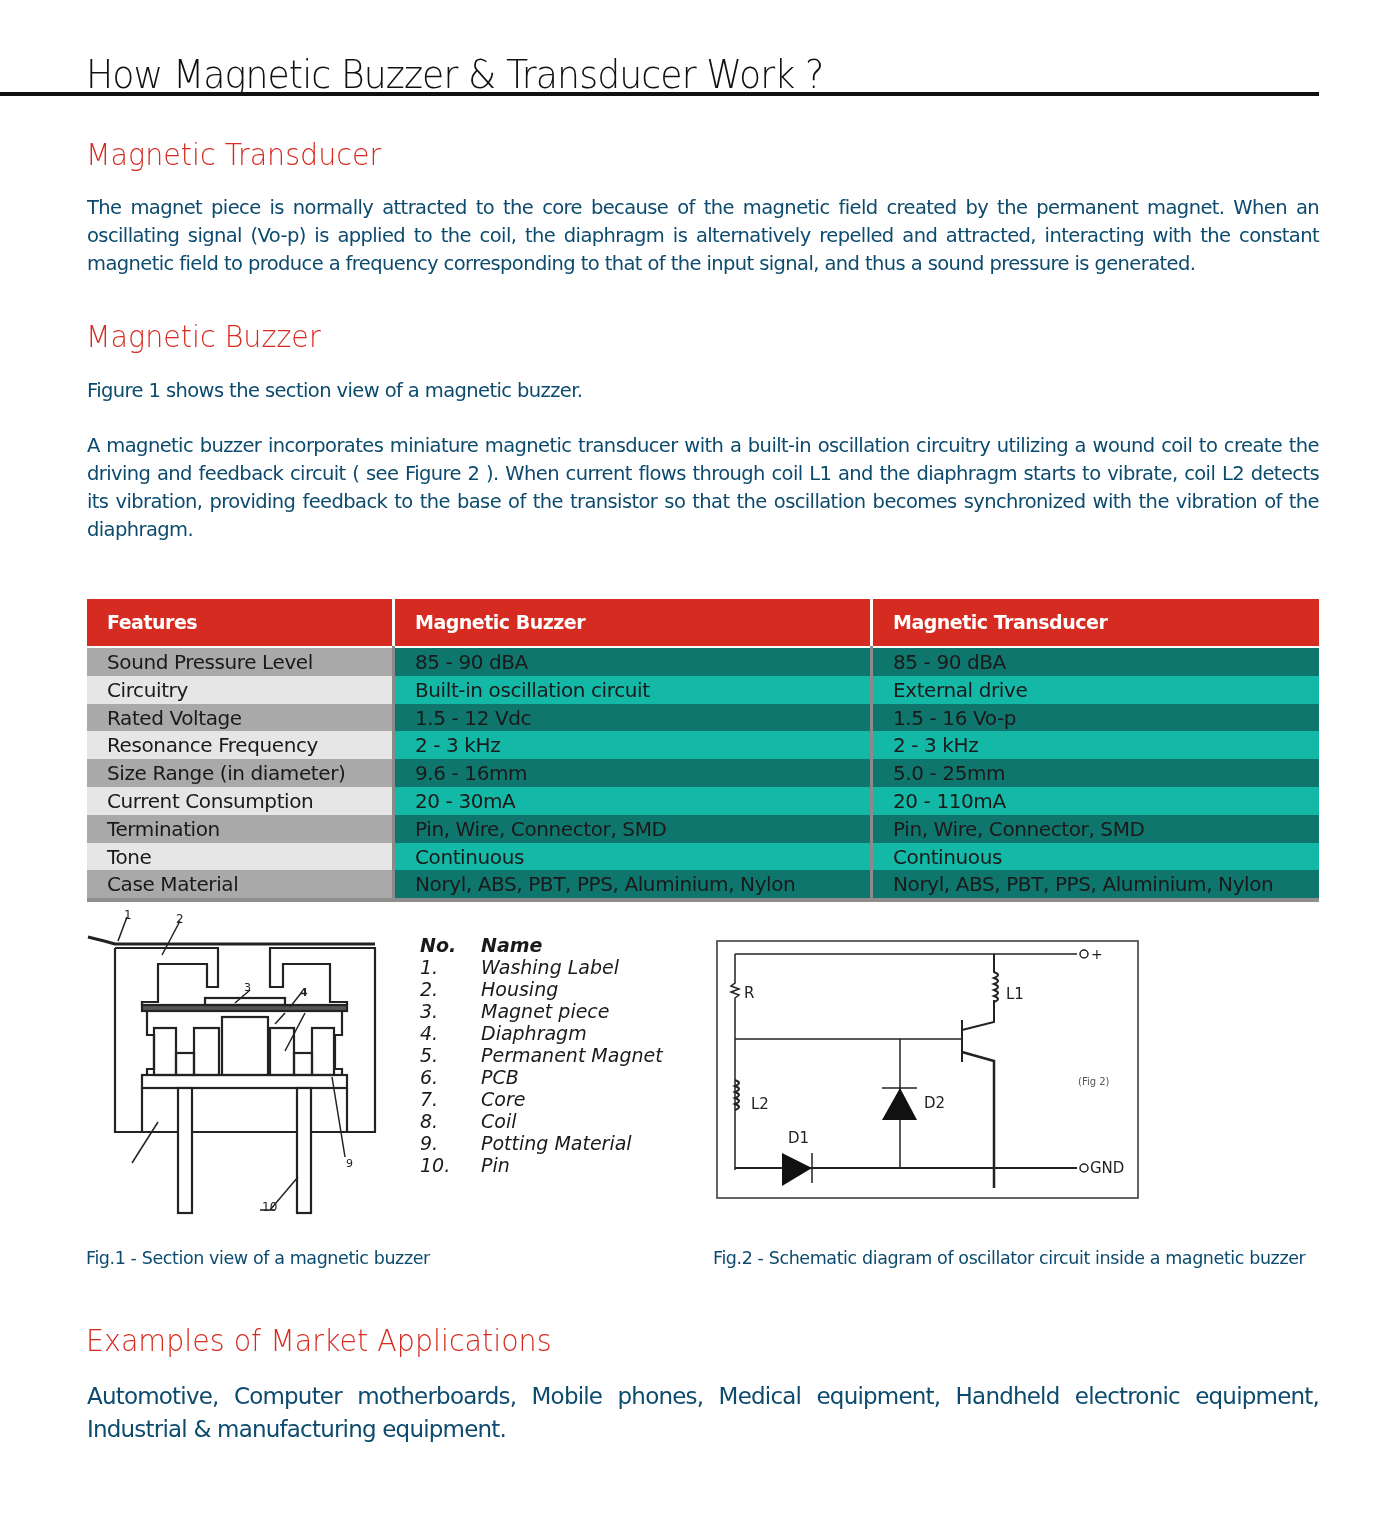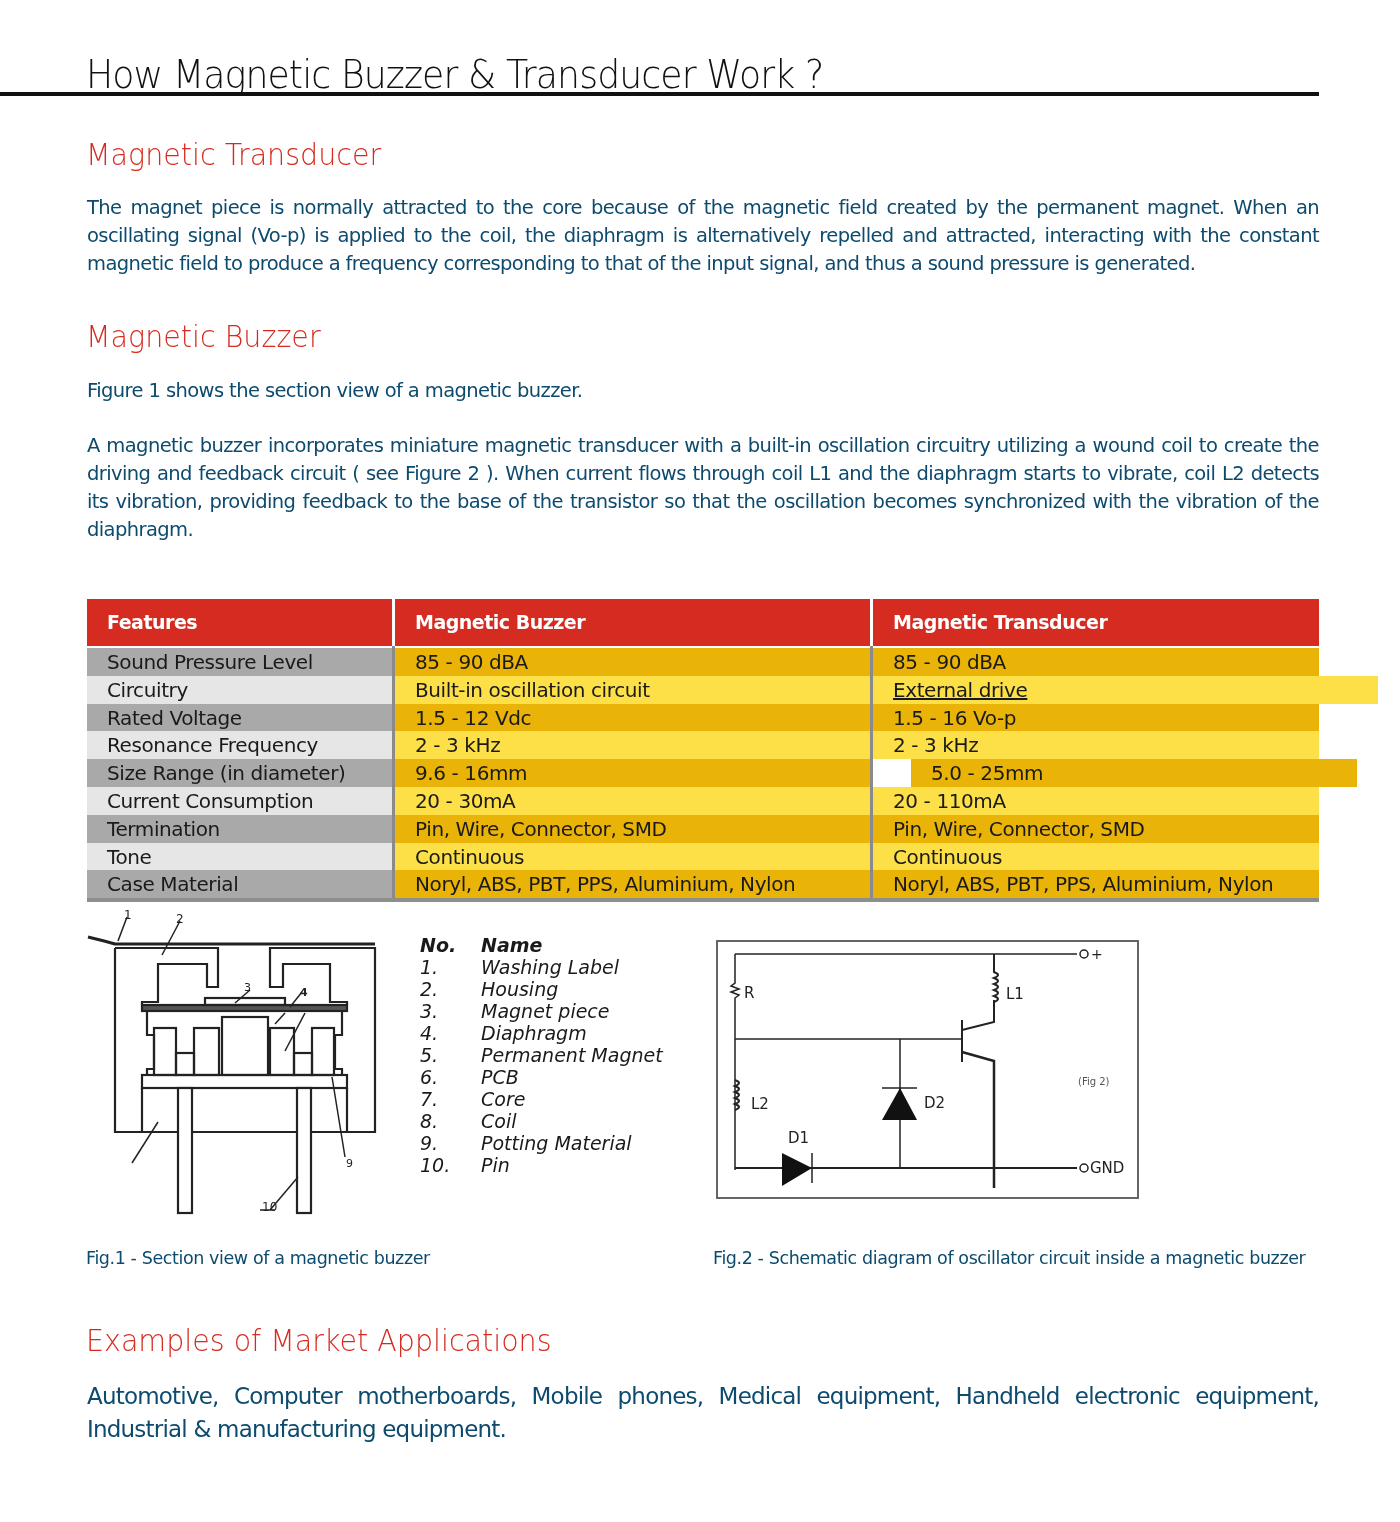--- a/index.html
+++ b/index.html
@@ -12,22 +12,22 @@
   .h2 { color:#d62b20; font-size:31px; white-space:nowrap; transform:scaleX(0.92); transform-origin:left top;
         font-family:"DejaVu Sans", sans-serif; font-weight:300; }
   .para { left:87px; width:1232px; font-size:19.5px; line-height:28px; text-align:justify; color:#0c4a6e;
           letter-spacing:-0.6px; font-family:"DejaVu Sans", sans-serif; }
   .table { left:87px; top:578px; width:1232px; height:304px;margin-top:21px; }
   .thead { position:absolute; top:0; height:47px; background:#d62b20; color:#fff; font-weight:bold; font-size:19px;
            line-height:47px; padding-left:20px; box-sizing:border-box; letter-spacing:-0.5px; }
   .trow { position:absolute; height:28px; line-height:28px; font-size:20px; box-sizing:border-box; padding-left:20px; white-space:nowrap; letter-spacing:-0.4px; }
   .feat.dark { background:#a9a9a9; }
   .feat.light { background:#e6e6e6; }
-  .val.dark { background:#eab308; }
-  .val.light { background:#fde047; }
+  .val.dark { background:#0f766e; }
+  .val.light { background:#14b8a6; }
   .vsep { position:absolute; width:3px; background:#8a8a8a; }
   .tfoot { position:absolute; left:0; top:299px; width:1232px; height:4px; background:#8e8e8e; }
   .legend { left:420px; top:934px; font-size:19px; line-height:22px;font-style:italic; }
   .legend .row { display:flex; }
   .legend .no { width:61px; }
   .legend .hdr { font-weight:bold; }
   .cap { font-size:17.5px; white-space:nowrap; letter-spacing:-0.4px; color:#0c4a6e; }
 </style>
 </head>
 <body>
@@ -45,30 +45,30 @@
 <div class="abs table">
   <div class="thead" style="left:0;width:305px;">Features</div>
   <div class="thead" style="left:308px;width:475px;">Magnetic Buzzer</div>
   <div class="thead" style="left:786px;width:446px;">Magnetic Transducer</div>
   <div id="tbody">
       <div class="trow feat dark" style="left: 0px; top: 49px; width: 305px;">Sound Pressure Level</div>
       <div class="trow val dark" style="left: 308px; top: 49px; width: 475px;">85 - 90 dBA</div>
       <div class="trow val dark" style="left: 786px; top: 49px; width: 446px;">85 - 90 dBA</div>
       <div class="trow feat light" style="left: 0px; top: 76.8px; width: 305px;">Circuitry</div>
       <div class="trow val light" style="left: 308px; top: 76.8px; width: 475px;">Built-in oscillation circuit</div>
-      <div class="trow val light" style="left: 786px; top: 76.8px; width: 505px; text-decoration: underline;">External drive</div>
+      <div class="trow val light" style="left: 786px; top: 76.8px; width: 446px;">External drive</div>
       <div class="trow feat dark" style="left: 0px; top: 104.6px; width: 305px;">Rated Voltage</div>
       <div class="trow val dark" style="left: 308px; top: 104.6px; width: 475px;">1.5 - 12 Vdc</div>
       <div class="trow val dark" style="left: 786px; top: 104.6px; width: 446px;">1.5 - 16 Vo-p</div>
       <div class="trow feat light" style="left: 0px; top: 132.4px; width: 305px;">Resonance Frequency</div>
       <div class="trow val light" style="left: 308px; top: 132.4px; width: 475px;">2 - 3 kHz</div>
       <div class="trow val light" style="left: 786px; top: 132.4px; width: 446px;">2 - 3 kHz</div>
       <div class="trow feat dark" style="left: 0px; top: 160.2px; width: 305px;">Size Range (in diameter)</div>
       <div class="trow val dark" style="left: 308px; top: 160.2px; width: 475px;">9.6 - 16mm</div>
-      <div class="trow val dark" style="left: 824px; top: 160.2px; width: 446px;">5.0 - 25mm</div>
+      <div class="trow val dark" style="left: 786px; top: 160.2px; width: 446px;">5.0 - 25mm</div>
       <div class="trow feat light" style="left: 0px; top: 188px; width: 305px;">Current Consumption</div>
       <div class="trow val light" style="left: 308px; top: 188px; width: 475px;">20 - 30mA</div>
       <div class="trow val light" style="left: 786px; top: 188px; width: 446px;">20 - 110mA</div>
       <div class="trow feat dark" style="left: 0px; top: 215.8px; width: 305px;">Termination</div>
       <div class="trow val dark" style="left: 308px; top: 215.8px; width: 475px;">Pin, Wire, Connector, SMD</div>
       <div class="trow val dark" style="left: 786px; top: 215.8px; width: 446px;">Pin, Wire, Connector, SMD</div>
       <div class="trow feat light" style="left: 0px; top: 243.6px; width: 305px;">Tone</div>
       <div class="trow val light" style="left: 308px; top: 243.6px; width: 475px;">Continuous</div>
       <div class="trow val light" style="left: 786px; top: 243.6px; width: 446px;">Continuous</div>
       <div class="trow feat dark" style="left: 0px; top: 271.4px; width: 305px;">Case Material</div>

